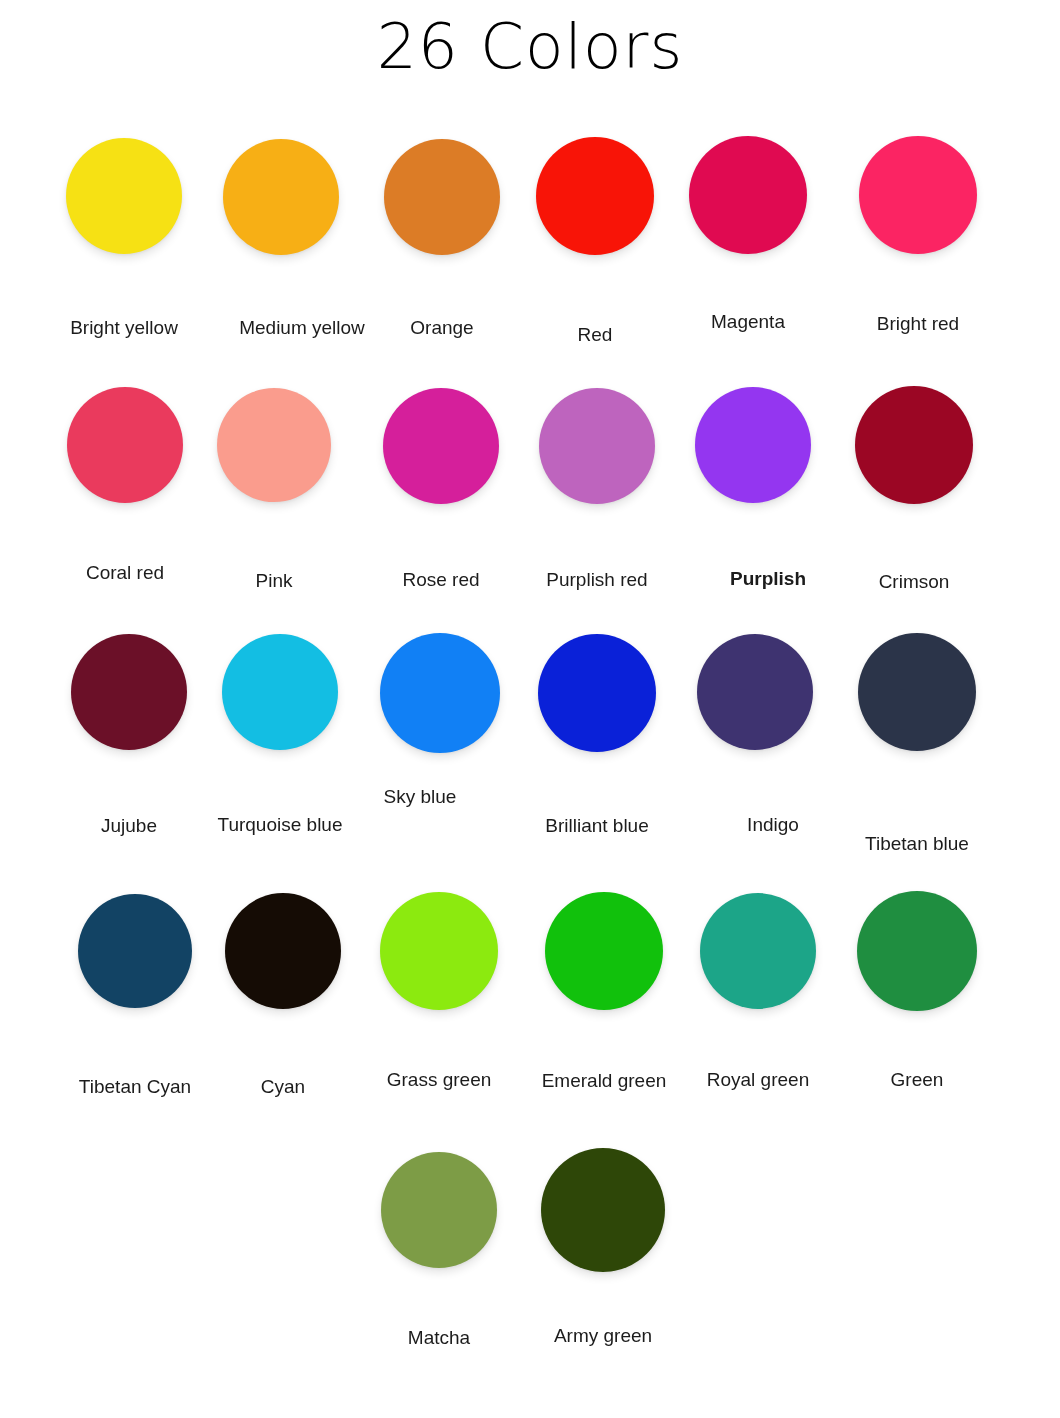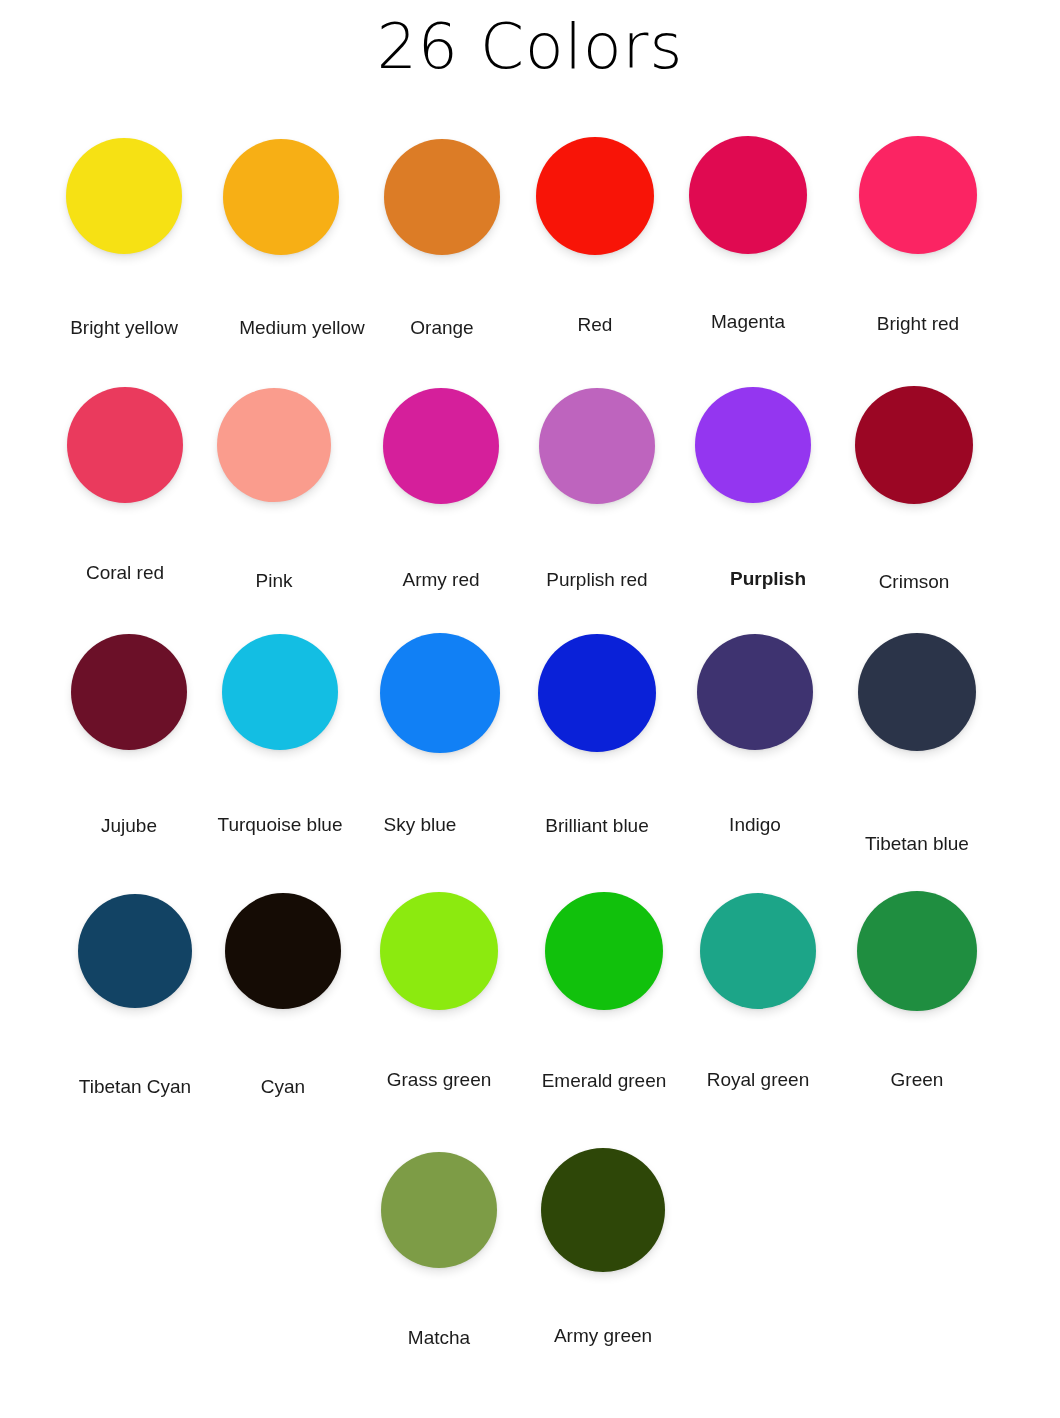--- a/index.html
+++ b/index.html
@@ -60,51 +60,51 @@
 
   <div id="swatch-grid">
       <div class="swatch-cell" style="left: 0px; top: 0px;">
         <div class="swatch-dot" title="Bright yellow" style="left: 66px; top: 138px; width: 116px; height: 116px; background: rgb(246, 225, 20);"></div>
         <div class="swatch-label" style="left: -6px; top: 318px; width: 260px;">Bright yellow</div>
         <div class="swatch-dot" title="Medium yellow" style="left: 223px; top: 139px; width: 116px; height: 116px; background: rgb(247, 175, 21);"></div>
         <div class="swatch-label" style="left: 151px; top: 318px; width: 302px;">Medium yellow</div>
         <div class="swatch-dot" title="Orange" style="left: 384px; top: 139px; width: 116px; height: 116px; background: rgb(220, 124, 38);"></div>
         <div class="swatch-label" style="left: 312px; top: 318px; width: 260px;">Orange</div>
         <div class="swatch-dot" title="Red" style="left: 536px; top: 137px; width: 118px; height: 118px; background: rgb(248, 20, 7);"></div>
-        <div class="swatch-label" style="left: 465px; top: 315px; width: 260px;">Red</div>
+        <div class="swatch-label" style="left: 465px; top: 325px; width: 260px;">Red</div>
         <div class="swatch-dot" title="Magenta" style="left: 689px; top: 136px; width: 118px; height: 118px; background: rgb(224, 10, 81);"></div>
         <div class="swatch-label" style="left: 618px; top: 312px; width: 260px;">Magenta</div>
         <div class="swatch-dot" title="Bright red" style="left: 859px; top: 136px; width: 118px; height: 118px; background: rgb(251, 36, 99);"></div>
         <div class="swatch-label" style="left: 788px; top: 314px; width: 260px;">Bright red</div>
       </div>
       <div class="swatch-cell" style="left: 0px; top: 0px;">
         <div class="swatch-dot" title="Coral red" style="left: 67px; top: 387px; width: 116px; height: 116px; background: rgb(234, 58, 93);"></div>
         <div class="swatch-label" style="left: -5px; top: 563px; width: 260px;">Coral red</div>
         <div class="swatch-dot" title="Pink" style="left: 217px; top: 388px; width: 114px; height: 114px; background: rgb(250, 156, 141);"></div>
         <div class="swatch-label" style="left: 144px; top: 571px; width: 260px;">Pink</div>
         <div class="swatch-dot" title="Rose red" style="left: 383px; top: 388px; width: 116px; height: 116px; background: rgb(213, 31, 155);"></div>
-        <div class="swatch-label" style="left: 311px; top: 570px; width: 260px;">Army red</div>
+        <div class="swatch-label" style="left: 311px; top: 570px; width: 260px;">Rose red</div>
         <div class="swatch-dot" title="Purplish red" style="left: 539px; top: 388px; width: 116px; height: 116px; background: rgb(190, 100, 190);"></div>
         <div class="swatch-label" style="left: 467px; top: 570px; width: 260px;">Purplish red</div>
         <div class="swatch-dot" title="Purplish" style="left: 695px; top: 387px; width: 116px; height: 116px; background: rgb(148, 54, 240);"></div>
         <div class="swatch-label" style="left: 638px; top: 569px; width: 260px; font-weight: bold;">Purplish</div>
         <div class="swatch-dot" title="Crimson" style="left: 855px; top: 386px; width: 118px; height: 118px; background: rgb(155, 6, 36);"></div>
         <div class="swatch-label" style="left: 784px; top: 572px; width: 260px;">Crimson</div>
       </div>
       <div class="swatch-cell" style="left: 0px; top: 0px;">
         <div class="swatch-dot" title="Jujube" style="left: 71px; top: 634px; width: 116px; height: 116px; background: rgb(107, 16, 40);"></div>
         <div class="swatch-label" style="left: -1px; top: 816px; width: 260px;">Jujube</div>
         <div class="swatch-dot" title="Turquoise blue" style="left: 222px; top: 634px; width: 116px; height: 116px; background: rgb(19, 190, 227);"></div>
         <div class="swatch-label" style="left: 150px; top: 815px; width: 260px;">Turquoise blue</div>
         <div class="swatch-dot" title="Sky blue" style="left: 380px; top: 633px; width: 120px; height: 120px; background: rgb(17, 128, 245);"></div>
-        <div class="swatch-label" style="left: 310px; top: 815px; width: 220px;">Sky blue</div>
+        <div class="swatch-label" style="left: 310px; top: 787px; width: 220px;">Sky blue</div>
         <div class="swatch-dot" title="Brilliant blue" style="left: 538px; top: 634px; width: 118px; height: 118px; background: rgb(10, 33, 216);"></div>
         <div class="swatch-label" style="left: 467px; top: 816px; width: 260px;">Brilliant blue</div>
         <div class="swatch-dot" title="Indigo" style="left: 697px; top: 634px; width: 116px; height: 116px; background: rgb(62, 51, 112);"></div>
-        <div class="swatch-label" style="left: 625px; top: 815px; width: 260px;">Indigo</div>
+        <div class="swatch-label" style="left: 625px; top: 815px; width: 260px; padding-left: 18px;">Indigo</div>
         <div class="swatch-dot" title="Tibetan blue" style="left: 858px; top: 633px; width: 118px; height: 118px; background: rgb(43, 52, 73);"></div>
         <div class="swatch-label" style="left: 787px; top: 834px; width: 260px;">Tibetan blue</div>
       </div>
       <div class="swatch-cell" style="left: 0px; top: 0px;">
         <div class="swatch-dot" title="Tibetan Cyan" style="left: 78px; top: 894px; width: 114px; height: 114px; background: rgb(18, 67, 100);"></div>
         <div class="swatch-label" style="left: 5px; top: 1077px; width: 260px;">Tibetan Cyan</div>
         <div class="swatch-dot" title="Black" style="left: 225px; top: 893px; width: 116px; height: 116px; background: rgb(21, 12, 5);"></div>
         <div class="swatch-label" style="left: 153px; top: 1077px; width: 260px;">Cyan</div>
         <div class="swatch-dot" title="Grass green" style="left: 380px; top: 892px; width: 118px; height: 118px; background: rgb(140, 234, 15);"></div>
         <div class="swatch-label" style="left: 309px; top: 1070px; width: 260px;">Grass green</div>

